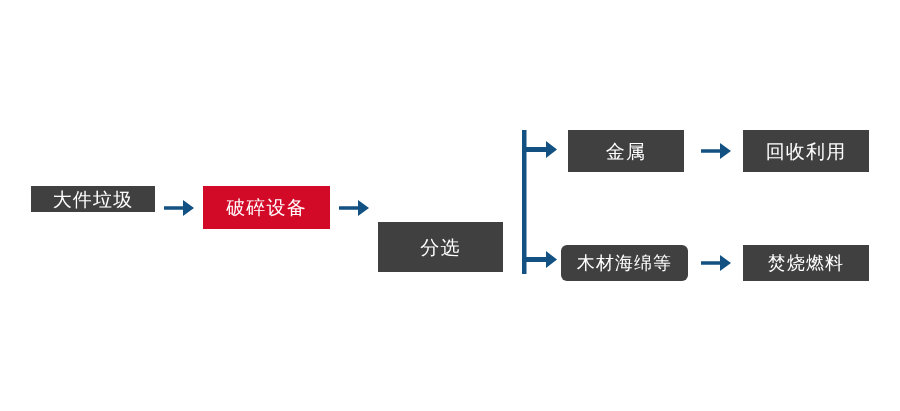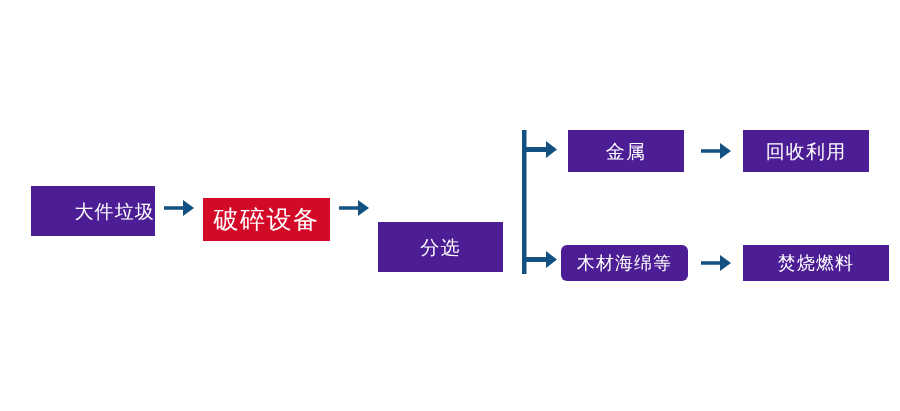--- a/index.html
+++ b/index.html
@@ -22,21 +22,21 @@
     position: absolute;
     display: flex;
     align-items: center;
     justify-content: center;
     color: #ffffff;
     letter-spacing: 0.06em;
     white-space: nowrap;
     box-sizing: border-box;
     line-height: 1;
   }
-  .node-blue { background: #4c1d95; }
+  .node-blue { background: #404040; }
   .node-red  { background: #d20a28; }
 
   .arrow {
     position: absolute;
     color: #125181;
     line-height: 1;
     font-weight: bold;
     display: flex;
     align-items: center;
     justify-content: center;
@@ -46,31 +46,31 @@
   .fork {
     position: absolute;
   }
   .fork svg { display: block; }
 </style>
 </head>
 <body>
 
 <div id="flowchart">
 
-  <div class="node node-blue" style="left:31px; top:186px; width:124px; height:50px; font-size:19px;justify-content:flex-end;">
+  <div class="node node-blue" style="left:31px; top:186px; width:124px; height:26px; font-size:19px;">
     <span>大件垃圾</span>
   </div>
 
   <div class="arrow" style="left:163px; top:195px; width:32px; height:26px;">
     <svg width="32" height="26" viewBox="0 0 32 26" aria-hidden="true">
       <path d="M1 11.2 H20 V5 L31 13 L20 21 V14.8 H1 Z" fill="#125181"></path>
     </svg>
   </div>
 
-  <div class="node node-red" style="left:203px; top:186px; width:127px; height:43px; font-size:25px;margin-top:12px;">
+  <div class="node node-red" style="left:203px; top:186px; width:127px; height:43px; font-size:19px;">
     <span>破碎设备</span>
   </div>
 
   <div class="arrow" style="left:338px; top:195px; width:32px; height:26px;">
     <svg width="32" height="26" viewBox="0 0 32 26" aria-hidden="true">
       <path d="M1 11.2 H20 V5 L31 13 L20 21 V14.8 H1 Z" fill="#125181"></path>
     </svg>
   </div>
 
   <div class="node node-blue" style="left:378px; top:186px; width:125px; height:50px; font-size:19px;margin-top:36px;">
@@ -105,17 +105,17 @@
   <div class="node node-blue" style="left:561px; top:245px; width:127px; height:36px; font-size:18px;border-radius:6px;">
     <span>木材海绵等</span>
   </div>
 
   <div class="arrow" style="left:700px; top:250px; width:32px; height:26px;">
     <svg width="32" height="26" viewBox="0 0 32 26" aria-hidden="true">
       <path d="M1 11.2 H20 V5 L31 13 L20 21 V14.8 H1 Z" fill="#125181"></path>
     </svg>
   </div>
 
-  <div class="node node-blue" style="left:743px; top:245px; width:146px; height:36px; font-size:18px;">
+  <div class="node node-blue" style="left:743px; top:245px; width:126px; height:36px; font-size:18px;">
     <span>焚烧燃料</span>
   </div>
 
 </div>
 
 </body></html>

